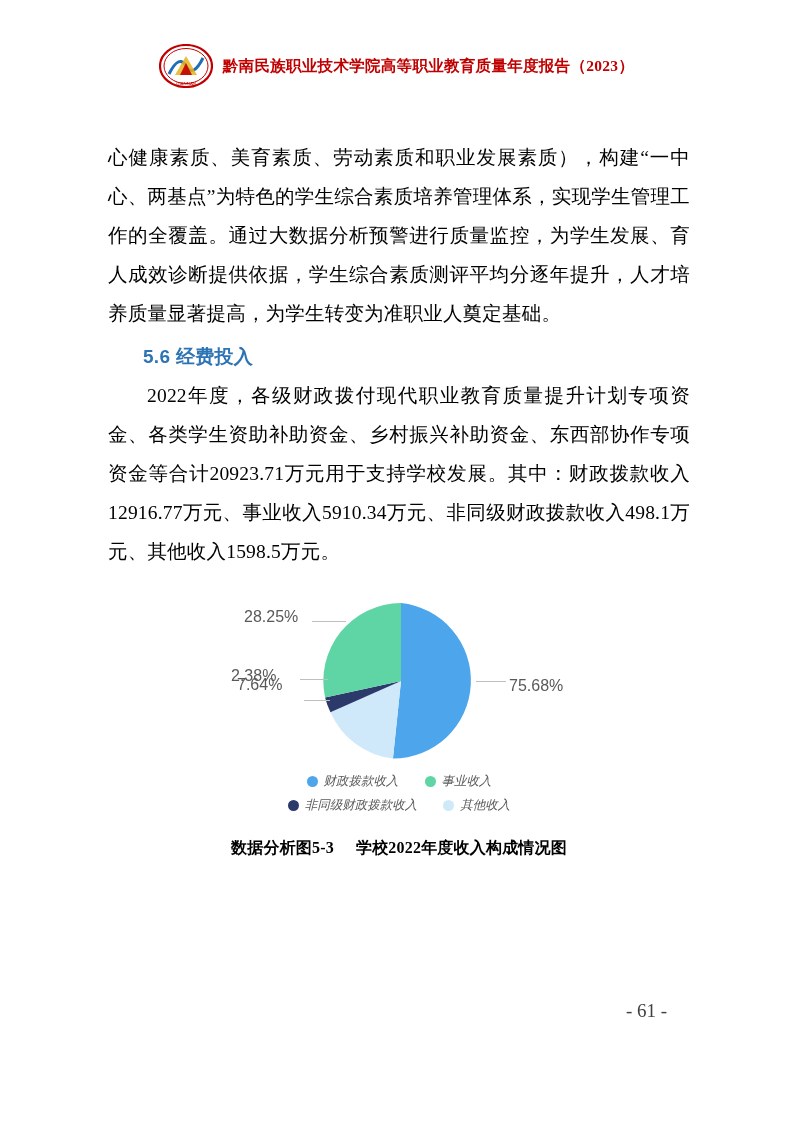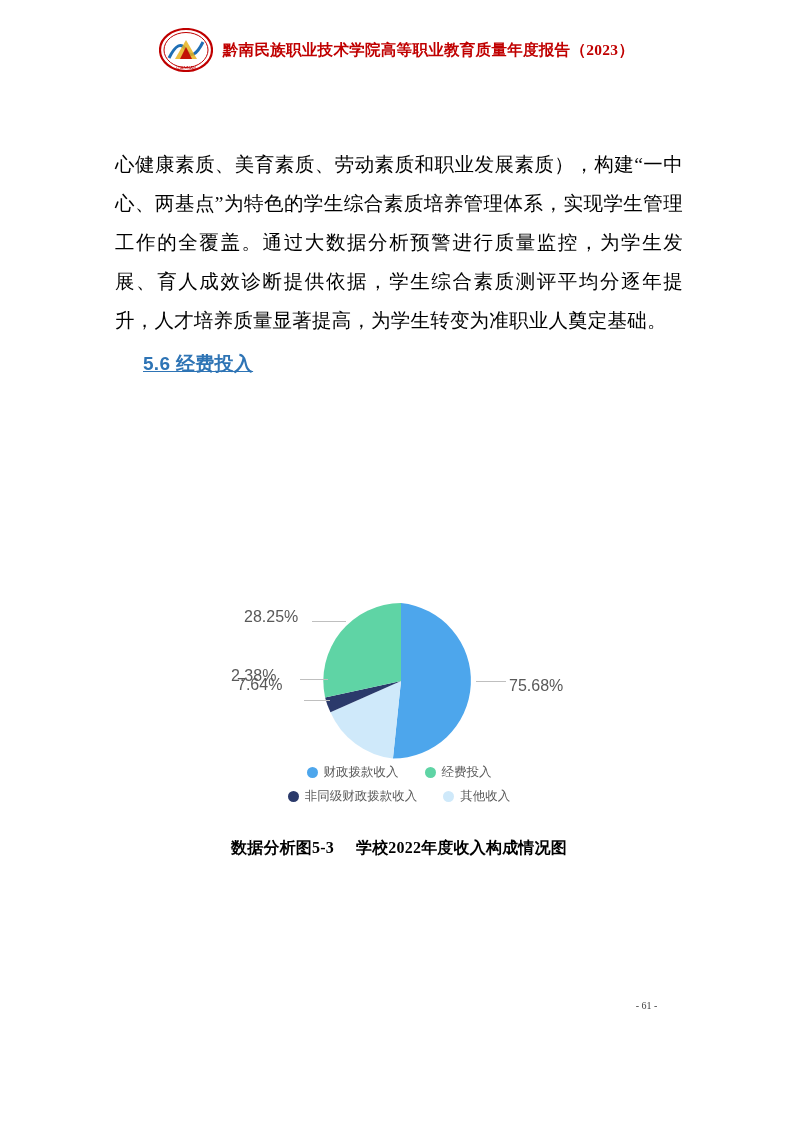--- a/index.html
+++ b/index.html
@@ -19,21 +19,21 @@
   .page {
     position: relative;
     width: 793px;
     height: 1122px;
     box-sizing: border-box;
   }
 
   
   .header {
     position: absolute;
-    top: 22px;
+    top: 38px;
     left: 0;
     width: 793px;
     height: 56px;
     display: flex;
     align-items: center;
     justify-content: center;
   }
   .header-inner {
     display: flex;
     align-items: center;
@@ -55,39 +55,38 @@
   }
 
   
   .content {
     position: absolute;
     top: 134px;
     left: 104px;
     width: 590px;
   }
   p.body {
-    margin: 11px;
+    margin: 4px;
     font-family: "Liberation Serif", serif;
     font-size: 19.5px;
     line-height: 39px;
     text-align: justify;
     text-justify: inter-ideograph;
     letter-spacing: 0.2px;
   }
   p.indent {
     text-indent: 39px;
   }
   h2.section {
     margin: 11px 0 6px 39px;
     font-family: "Liberation Sans", sans-serif;
     font-weight: bold;
     font-size: 19px;
     color: #2e74b5;
     letter-spacing: 0.3px;
-    text-decoration: underline;
   }
 
   
   .chart-block {
     position: absolute;
     top: 588px;
     left: 104px;
     width: 590px;
     height: 290px;
   }
@@ -125,23 +124,24 @@
   .lbl-4 { left: 133px; top: 88px; }
 
   .leader {
     position: absolute;
     background: #bfbfbf;
   }
 
   
   .legend {
     position: absolute;
-    top: 176px;
-    left: 0;
-    width: 590px;
+    top: 185px;
+    left: 0;
+    width: 590px;
+    font-style: italic;
   }
   .legend-row {
     display: flex;
     justify-content: center;
     gap: 26px;
     margin-bottom: 7px;
   }
   .legend-item {
     display: flex;
     align-items: center;
@@ -172,21 +172,21 @@
   .figure-caption .gap { display: inline-block; width: 22px; }
 
   
   .footer {
     position: absolute;
     left: 0;
     top: 1000px;
     width: 733px;
     text-align: center;
     font-family: "Liberation Serif", serif;
-    font-size: 10px;
+    font-size: 19px;
     color: #404040;
   }
   .footer-inner {
     display: inline-block;
     padding-left: 560px;
   }
 </style>
 </head>
 <body>
 
@@ -204,20 +204,21 @@
           <text x="27" y="41" font-size="4.4" text-anchor="middle" fill="#c00000" font-family="Liberation Sans, sans-serif">QIANNAN</text>
         </svg>
       </div>
       <div class="header-title">黔南民族职业技术学院高等职业教育质量年度报告（2023）</div>
     </div>
   </div>
 
   <div class="content">
     <p class="body">心健康素质、美育素质、劳动素质和职业发展素质），构建“一中心、两基点”为特色的学生综合素质培养管理体系，实现学生管理工作的全覆盖。通过大数据分析预警进行质量监控，为学生发展、育人成效诊断提供依据，学生综合素质测评平均分逐年提升，人才培养质量显著提高，为学生转变为准职业人奠定基础。</p>
     <h2 class="section">5.6 经费投入</h2>
+    <p class="body indent">2022年度，各级财政拨付现代职业教育质量提升计划专项资金、各类学生资助补助资金、乡村振兴补助资金、东西部协作专项资金等合计20923.71万元用于支持学校发展。其中：财政拨款收入12916.77万元、事业收入5910.34万元、非同级财政拨款收入498.1万元、其他收入1598.5万元。</p>
   </div>
 
   <div class="chart-block">
     <div class="chart-area">
 
       <div class="pie-wrap">
         <svg class="pie" viewBox="0 0 170 170" aria-hidden="true">
 
           <path d="M85 85 L85 7 A78 78 0 0 1 76.95 162.58 Z" fill="#4da6ec"></path>
 
@@ -240,21 +241,21 @@
       <div class="lbl lbl-4">7.64%</div>
 
       <div class="legend">
         <div class="legend-row">
           <div class="legend-item">
             <span class="swatch" style="background:#4da6ec"></span>
             <span>财政拨款收入</span>
           </div>
           <div class="legend-item">
             <span class="swatch" style="background:#5fd4a5"></span>
-            <span>经费投入</span>
+            <span>事业收入</span>
           </div>
         </div>
         <div class="legend-row">
           <div class="legend-item">
             <span class="swatch" style="background:#2b3a6b"></span>
             <span>非同级财政拨款收入</span>
           </div>
           <div class="legend-item">
             <span class="swatch" style="background:#cfe9fa"></span>
             <span>其他收入</span>

